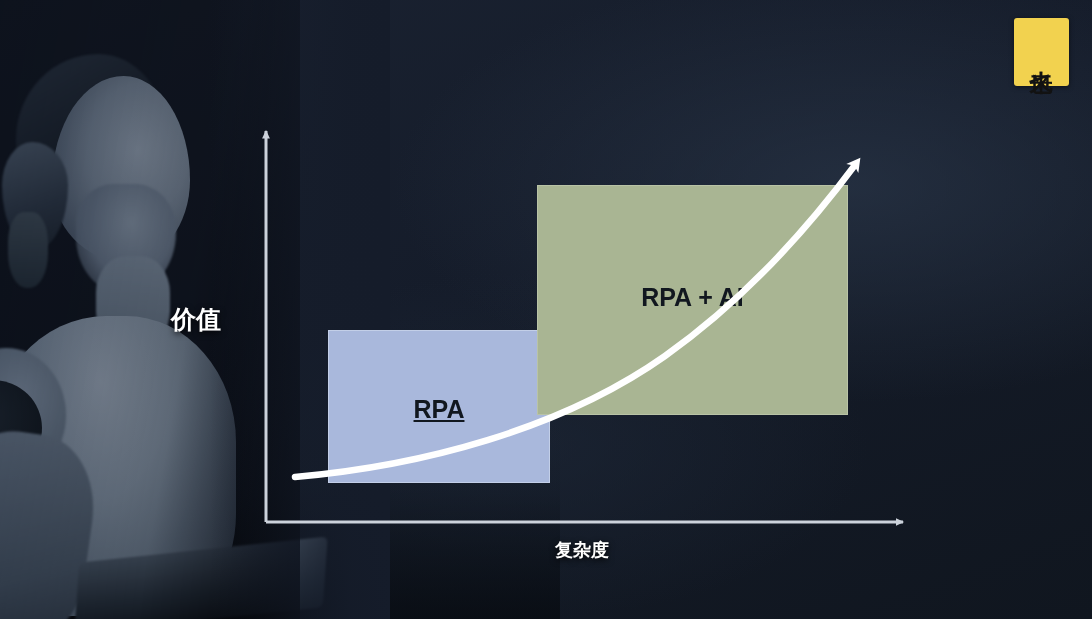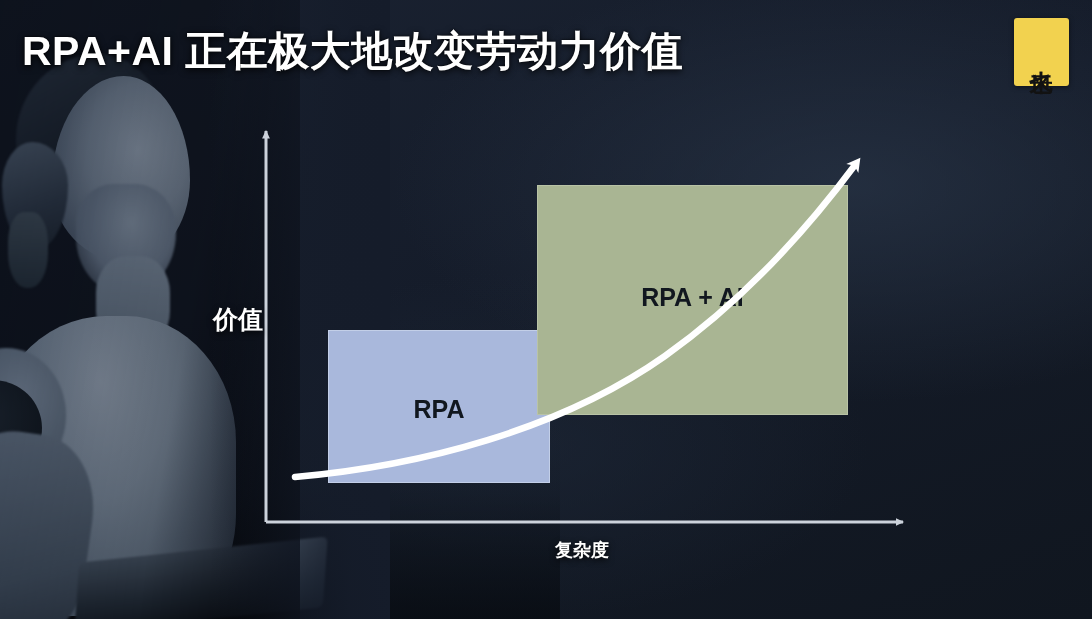--- a/index.html
+++ b/index.html
@@ -154,29 +154,29 @@
     left:537px; top:185px; width:311px; height:230px;
     background:#a9b593;
     border:1px solid #b9c3a6;
     z-index:4;
   }
   .box-label{
     position:absolute; left:0; right:0;
     text-align:center;
     font-weight:bold; color:#11171f;
   }
-  #label-rpa{top:64px; font-size:25px;}
+  #label-rpa{top:64px; font-size:25px;text-decoration:underline;}
   #label-rpaai{top:97px; font-size:25px;}
 
   .axis-label{
     position:absolute; color:#ffffff; font-weight:bold;
     text-shadow:0 2px 6px rgba(0,0,0,.9);
     z-index:7;
   }
-  #ylabel{left:171px; top:303px; font-size:25px;margin-left:42px;}
+  #ylabel{left:171px; top:303px; font-size:25px;}
   #xlabel{left:555px; top:538px; font-size:18px;}
 </style>
 </head>
 <body>
 
 <div id="stage">
 
   <div id="bg-photo">
     <div id="bg-desk"></div>
     <div id="robot">
@@ -190,21 +190,20 @@
       <div class="rb r-shoulder-l"></div>
       <div class="rb r-mic"></div>
       <div class="rb r-mic-stem"></div>
       <div class="rb r-arm"></div>
       <div class="rb r-laptop"></div>
     </div>
     <div id="photo-grade"></div>
     <div id="photo-fade"></div>
   </div>
 
-  <div id="title">RPA+AI 正在极大地改变劳动力价值</div>
 
   <div id="logo">
     <div id="logo-text">来也</div>
   </div>
 
   <svg id="chart" viewBox="0 0 1092 619">
     <defs>
       <marker id="ax-arrow" markerWidth="9" markerHeight="9" refX="7.5" refY="4.5" orient="auto" markerUnits="userSpaceOnUse">
         <path d="M0,0.6 L8.6,4.5 L0,8.4 Z" fill="#ccd2db"></path>
       </marker>

